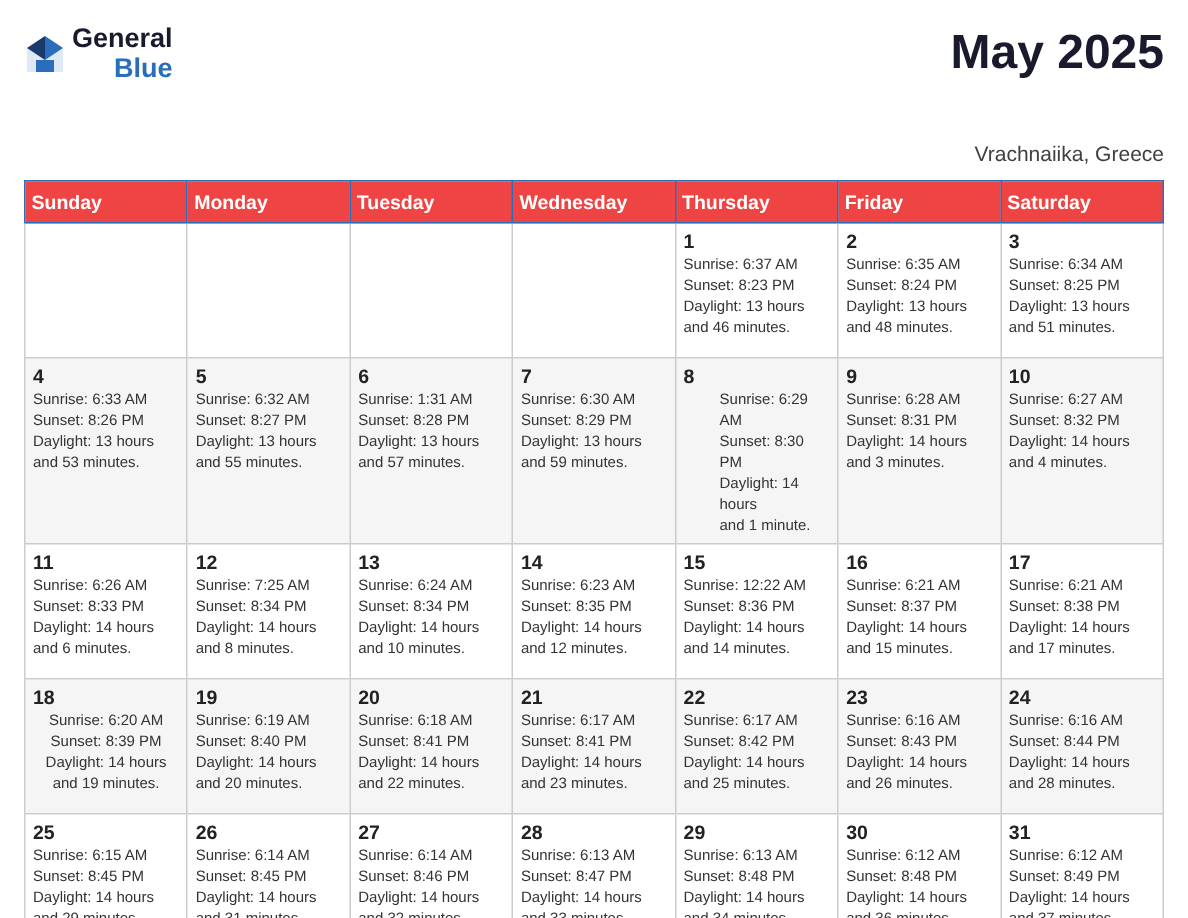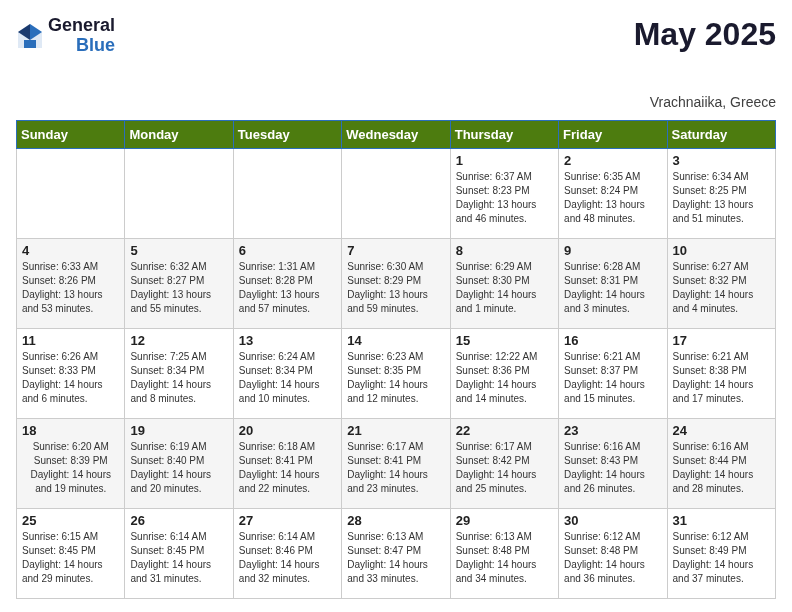--- a/index.html
+++ b/index.html
@@ -53,21 +53,21 @@
       font-size: 14px;
       color: #404040;
       margin-top: 41px;
     }
     table {
       width: 100%;
       border-collapse: collapse;
       table-layout: fixed;
     }
     thead tr {
-      background-color: #4d7c0f;
+      background-color: #ef4444;
     }
     thead th {
       color: #fff;
       font-size: 13px;
       font-weight: bold;
       padding: 6px 4px;
       text-align: left;
       border: 1px solid #2a6ebb;
     }
     tbody tr {
@@ -188,21 +188,21 @@
         </td>
         <td>
           <span class="day-num">7</span>
           <div class="cell-info" style="white-space: pre-line;">Sunrise: 6:30 AM
 Sunset: 8:29 PM
 Daylight: 13 hours
 and 59 minutes.</div>
         </td>
         <td>
           <span class="day-num">8</span>
-          <div class="cell-info" style="white-space: pre-line;">Sunrise: 6:29 AM
+          <div class="cell-info" style="white-space: pre-line; margin-left: 24px;">Sunrise: 6:29 AM
 Sunset: 8:30 PM
 Daylight: 14 hours
 and 1 minute.</div>
         </td>
         <td>
           <span class="day-num">9</span>
           <div class="cell-info" style="white-space: pre-line;">Sunrise: 6:28 AM
 Sunset: 8:31 PM
 Daylight: 14 hours
 and 3 minutes.</div>

